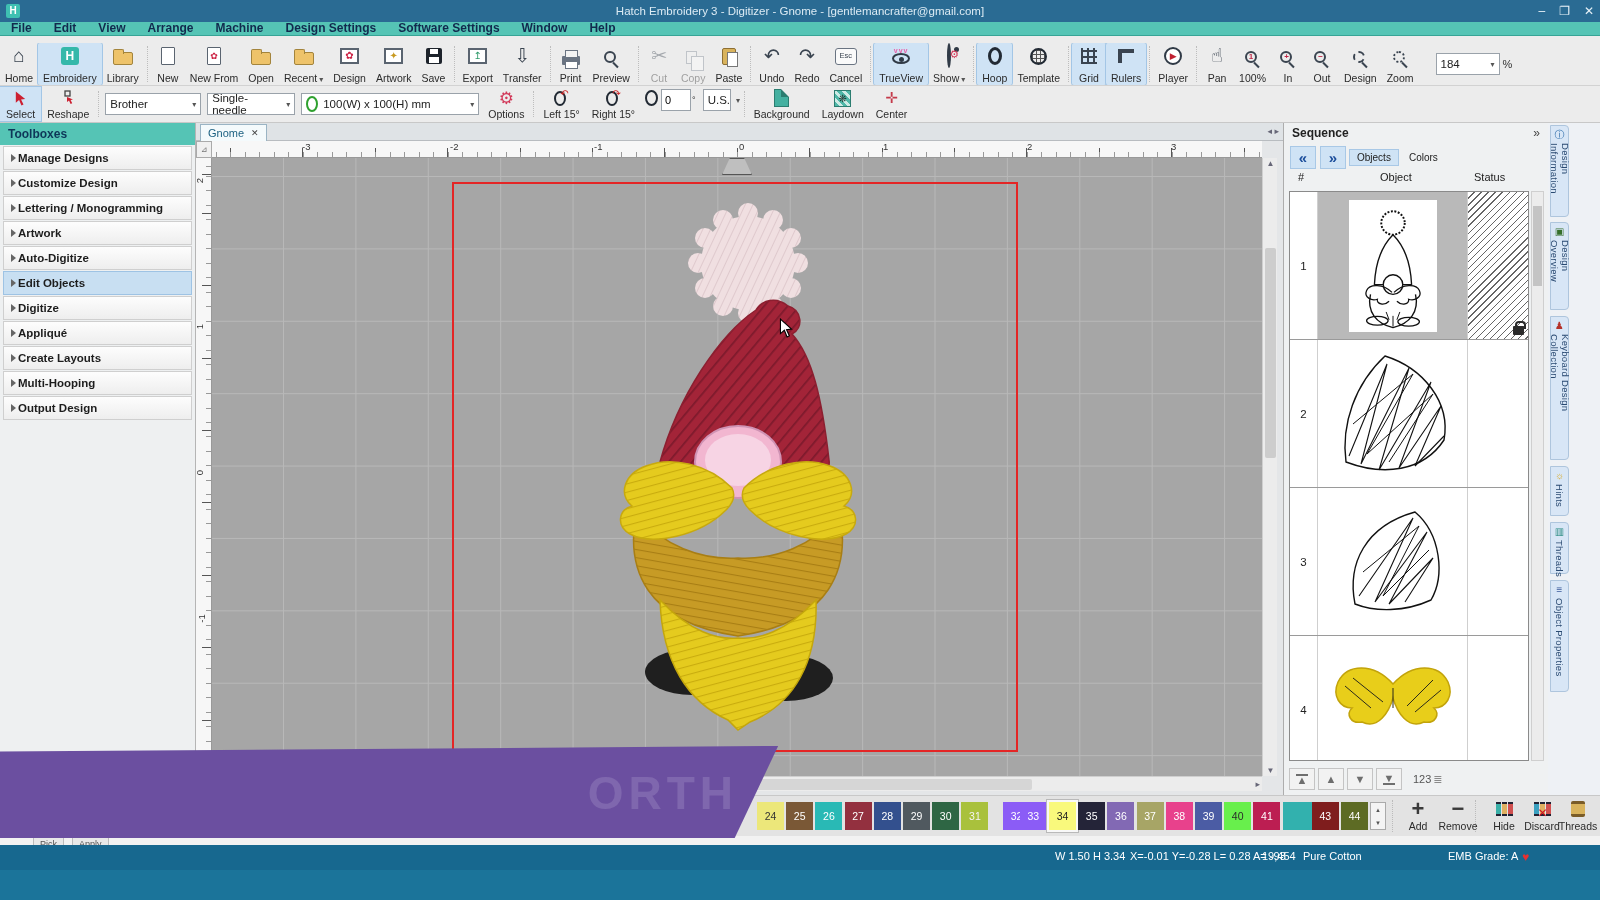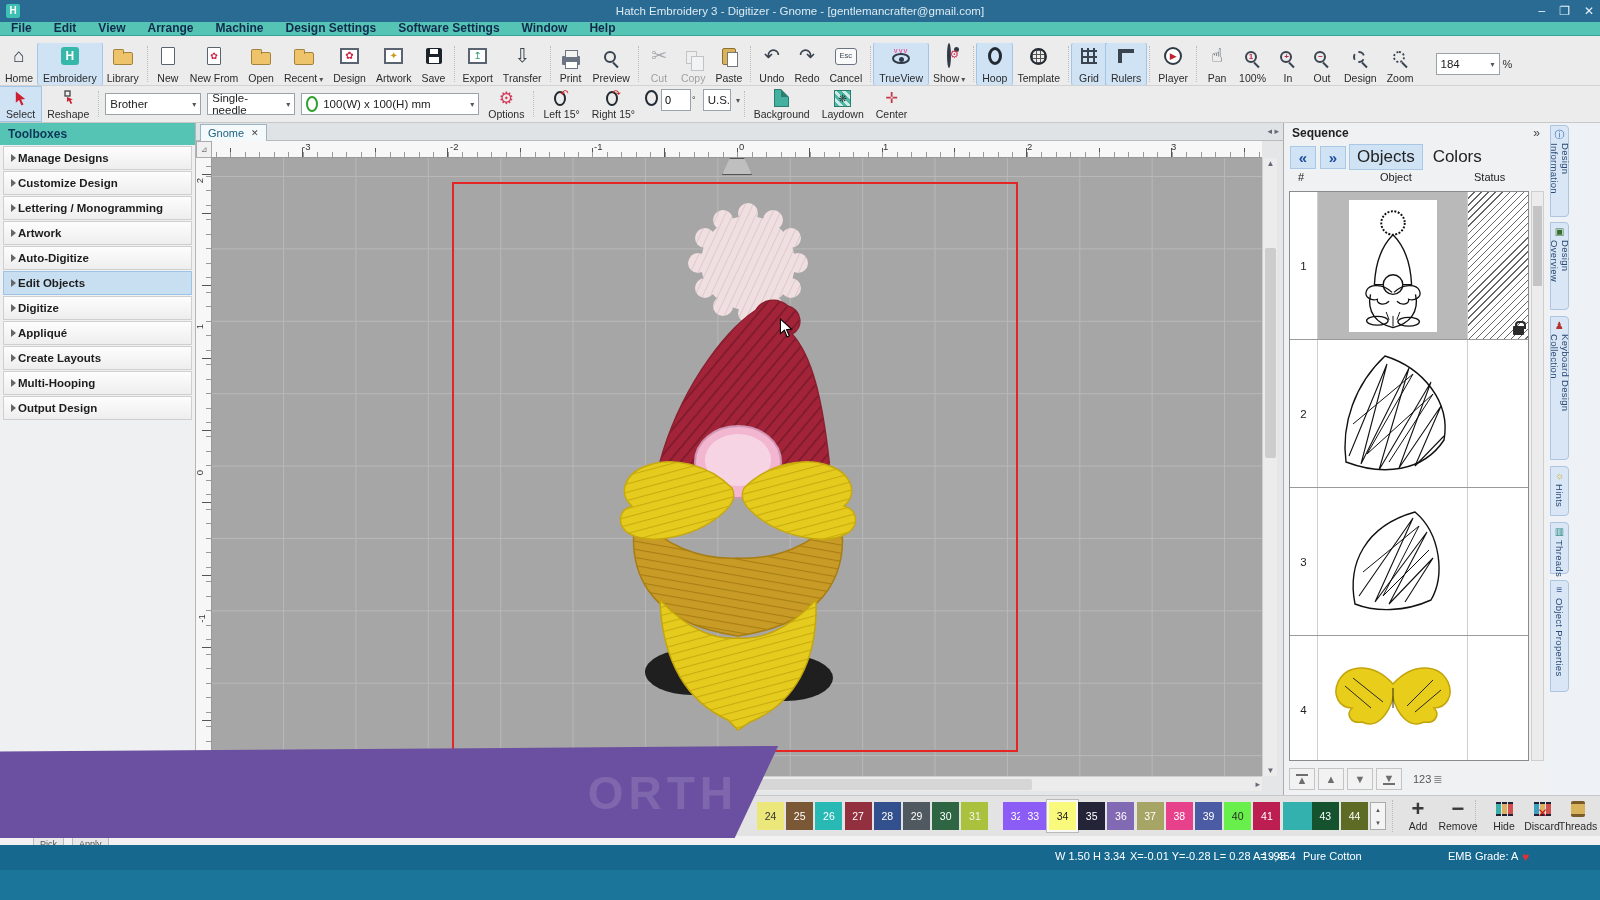--- a/index.html
+++ b/index.html
@@ -105,21 +105,21 @@
   #hscroll{position:absolute;left:16px;top:653px;width:1050px;height:15px;background:#ececec;border-top:1px solid #cfcfcf;}
   #hscroll .thumb{position:absolute;left:120px;top:2px;width:700px;height:11px;background:#d6d6d6;border-radius:2px;}
   .hscr-arr{position:absolute;top:2px;font-size:9px;color:#667;}
 
   
   #rightpanel{position:absolute;left:1283px;top:123px;width:265px;height:672px;background:#eff1f2;border-left:1px solid #adadad;}
   #seq-header{height:20px;display:flex;align-items:center;padding:0 8px;font-size:12px;font-weight:bold;color:#222;}
   #seq-expand{margin-left:auto;font-size:12px;color:#444;font-weight:normal;}
   #seq-nav{height:28px;display:flex;align-items:center;padding:0 6px;gap:4px;}
   .chev{width:26px;height:23px;background:#cfe3f5;border:1px solid #a8c8e6;color:#1d4f9c;font-size:15px;font-weight:bold;display:flex;align-items:center;justify-content:center;}
-  .seqtab{padding:2px 7px;font-size:17px;color:#222;}
+  .seqtab{padding:2px 7px;font-size:10px;color:#222;}
   .seqtab.active{background:#cfe3f5;outline:1px solid #a8c8e6;}
   #seq-cols{height:18px;position:relative;font-size:11px;color:#222;}
   #col-num{position:absolute;left:14px;}#col-obj{position:absolute;left:96px;}#col-status{position:absolute;left:190px;}
   #seq-list{position:absolute;left:5px;top:68px;width:240px;height:570px;background:#fff;border:1px solid #8a8a8a;overflow:hidden;}
   .seq-row{display:flex;height:148px;border-bottom:1px solid #9a9a9a;}
   .seq-num{width:28px;display:flex;align-items:center;justify-content:center;font-size:11.5px;color:#222;border-right:1px solid #cfcfcf;}
   .seq-thumb{flex:1;display:flex;align-items:center;justify-content:center;border-right:1px solid #cfcfcf;background:#fff;}
   .seq-thumb.sel{background:#b9b9b9;}
   .seq-status{width:60px;position:relative;}
   .hatch{position:absolute;inset:0;background:repeating-linear-gradient(135deg,#fff 0 4px,#666 4px 5px);}
@@ -756,21 +756,21 @@
         <div class="chip" style="left: 1019.8px; background: #8b5cf6; color: rgb(255, 255, 255);">33</div>
         <div class="chip sel" style="left: 1049px; background: rgb(249, 249, 124); color: rgb(34, 34, 34);">34</div>
         <div class="chip" style="left: 1078.2px; background: rgb(36, 36, 56); color: rgb(255, 255, 255);">35</div>
         <div class="chip" style="left: 1107.4px; background: rgb(130, 105, 180); color: rgb(255, 255, 255);">36</div>
         <div class="chip" style="left: 1136.6px; background: rgb(167, 165, 102); color: rgb(255, 255, 255);">37</div>
         <div class="chip" style="left: 1165.8px; background: rgb(232, 65, 140); color: rgb(255, 255, 255);">38</div>
         <div class="chip" style="left: 1195px; background: rgb(75, 92, 164); color: rgb(255, 255, 255);">39</div>
         <div class="chip" style="left: 1224.2px; background: rgb(104, 239, 76); color: rgb(42, 42, 42);">40</div>
         <div class="chip" style="left: 1253.4px; background: rgb(188, 30, 82); color: rgb(255, 255, 255);">41</div>
         <div class="chip" style="left: 1282.6px; background: rgb(50, 177, 174); color: rgb(255, 255, 255); padding-left: 48px;">42</div>
-        <div class="chip" style="left: 1311.8px; background: #14532d; color: rgb(255, 255, 255);">43</div>
+        <div class="chip" style="left: 1311.8px; background: #7f1d1d; color: rgb(255, 255, 255);">43</div>
         <div class="chip" style="left: 1341px; background: rgb(93, 107, 36); color: rgb(255, 255, 255);">44</div>
       </div>
     <div id="chip-spin">
         <span>▲</span>
         <span>▼</span>
       </div>
     <div id="pal-sep1"></div>
       <div id="pal-sep2"></div>
     <div class="pal-act" style="left:1396px;">
         <span class="pa-ic">+</span>

